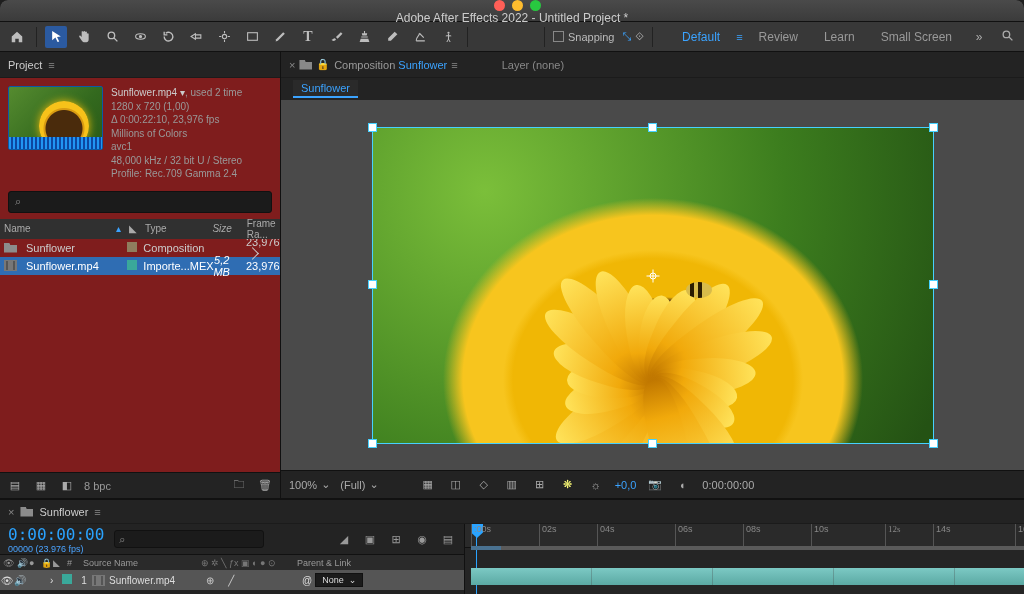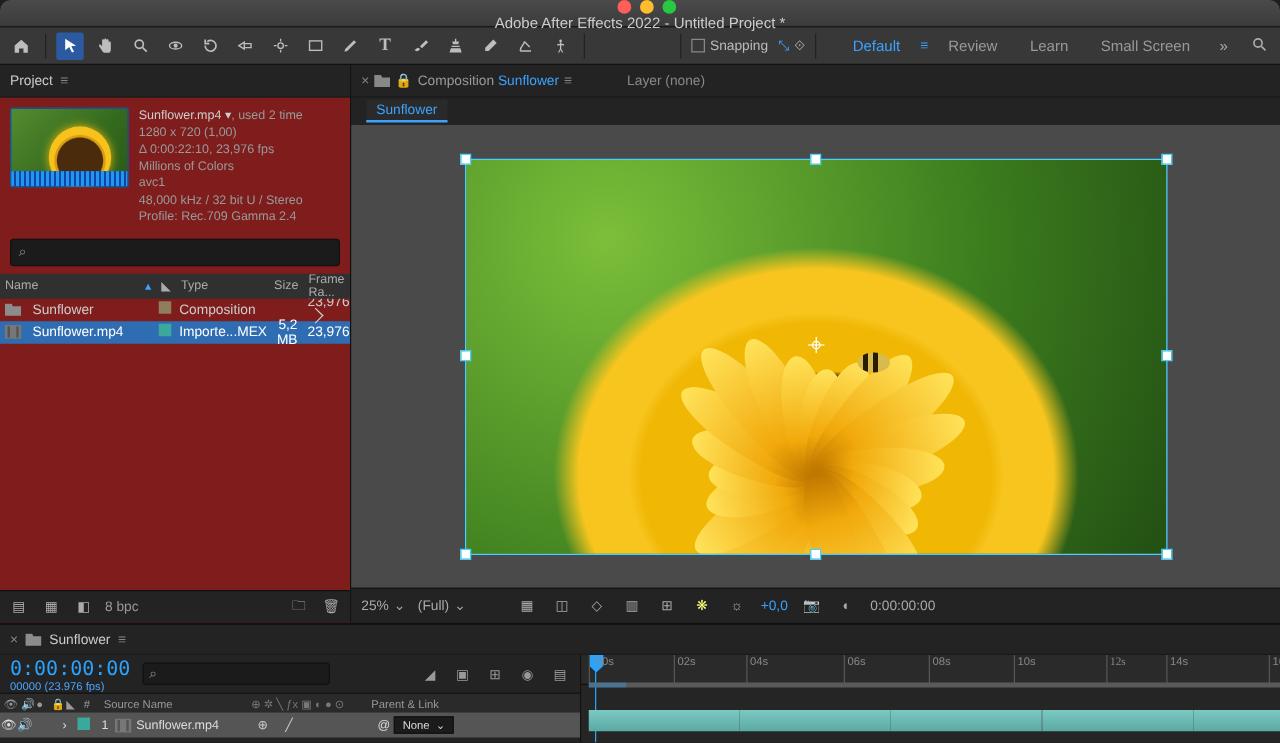--- a/index.html
+++ b/index.html
@@ -71,21 +71,21 @@
 .ainfo .nm { color:#ccc; }
 
 
 .srch{ margin:6px 8px; height:22px; background:#1b1b1b; border:1px solid #111; border-radius:3px;
   display:flex; align-items:center; padding:0 6px; color:#888;}
 .srch input{ background:none;border:none;outline:none;color:#ccc;flex:1; font-size:11px;}
 
 
 .phdr { display:flex; align-items:center; height:20px; background:#303030; color:#aaa; font-size:10px;}
 .phdr .c, .prow .c { padding:0 4px; }
-.cname{width:128px;display:flex;align-items:center;gap:9px;} .ctag{width:16px;} .ctype{width:62px;} .csize{width:42px;text-align:right;} .cfr{width:38px;}
+.cname{width:128px;display:flex;align-items:center;gap:9px;} .ctag{width:16px;} .ctype{width:62px;} .csize{width:42px;text-align:center;font-style:italic;} .cfr{width:38px;}
 .prow { display:flex; align-items:center; height:18px; color:#ccc; }
 .prow.sel{ background:#2f6db3; color:#fff;}
 .icon-folder{width:13px;height:10px;background:#8c8c8c; clip-path:polygon(0 0,40% 0,48% 25%,100% 25%,100% 100%,0 100%); display:inline-block;}
 .icon-mov{width:13px;height:11px;background:#777;display:inline-block;position:relative}
 .icon-mov::before{content:"";position:absolute;left:2px;top:1px;width:2px;height:9px;background:#555}
 .icon-mov::after{content:"";position:absolute;right:2px;top:1px;width:2px;height:9px;background:#555}
 .tag-sq{width:10px;height:10px;display:inline-block;}
 .tag-sq.tan{background:#8f7d5e;} .tag-sq.teal{background:#3aa89a;}
 .plist-scroll{ flex:1; overflow:hidden;}
 .link-ic{ display:inline-block; width:9px;height:9px;border:1px solid #ccc;border-left:none;border-bottom:none;transform:rotate(45deg); margin-left:2px;}
@@ -408,21 +408,21 @@
         <div class="handle h-bl"></div>
         <div class="handle h-bm"></div>
         <div class="handle h-br"></div>
         <div class="anchor">
             <span></span>
           </div>
       </div>
     </div>
     <div class="vbot">
       <span class="dd">
-          <span>25%</span>
+          <span>100%</span>
           <span>⌄</span>
         </span>
       <span class="dd">
           <span>(Full)</span>
           <span>⌄</span>
         </span>
       <span style="flex:0 0 20px"></span>
       <span class="ib">▦</span>
       <span class="ib">◫</span>
       <span class="ib blue">◇</span>

